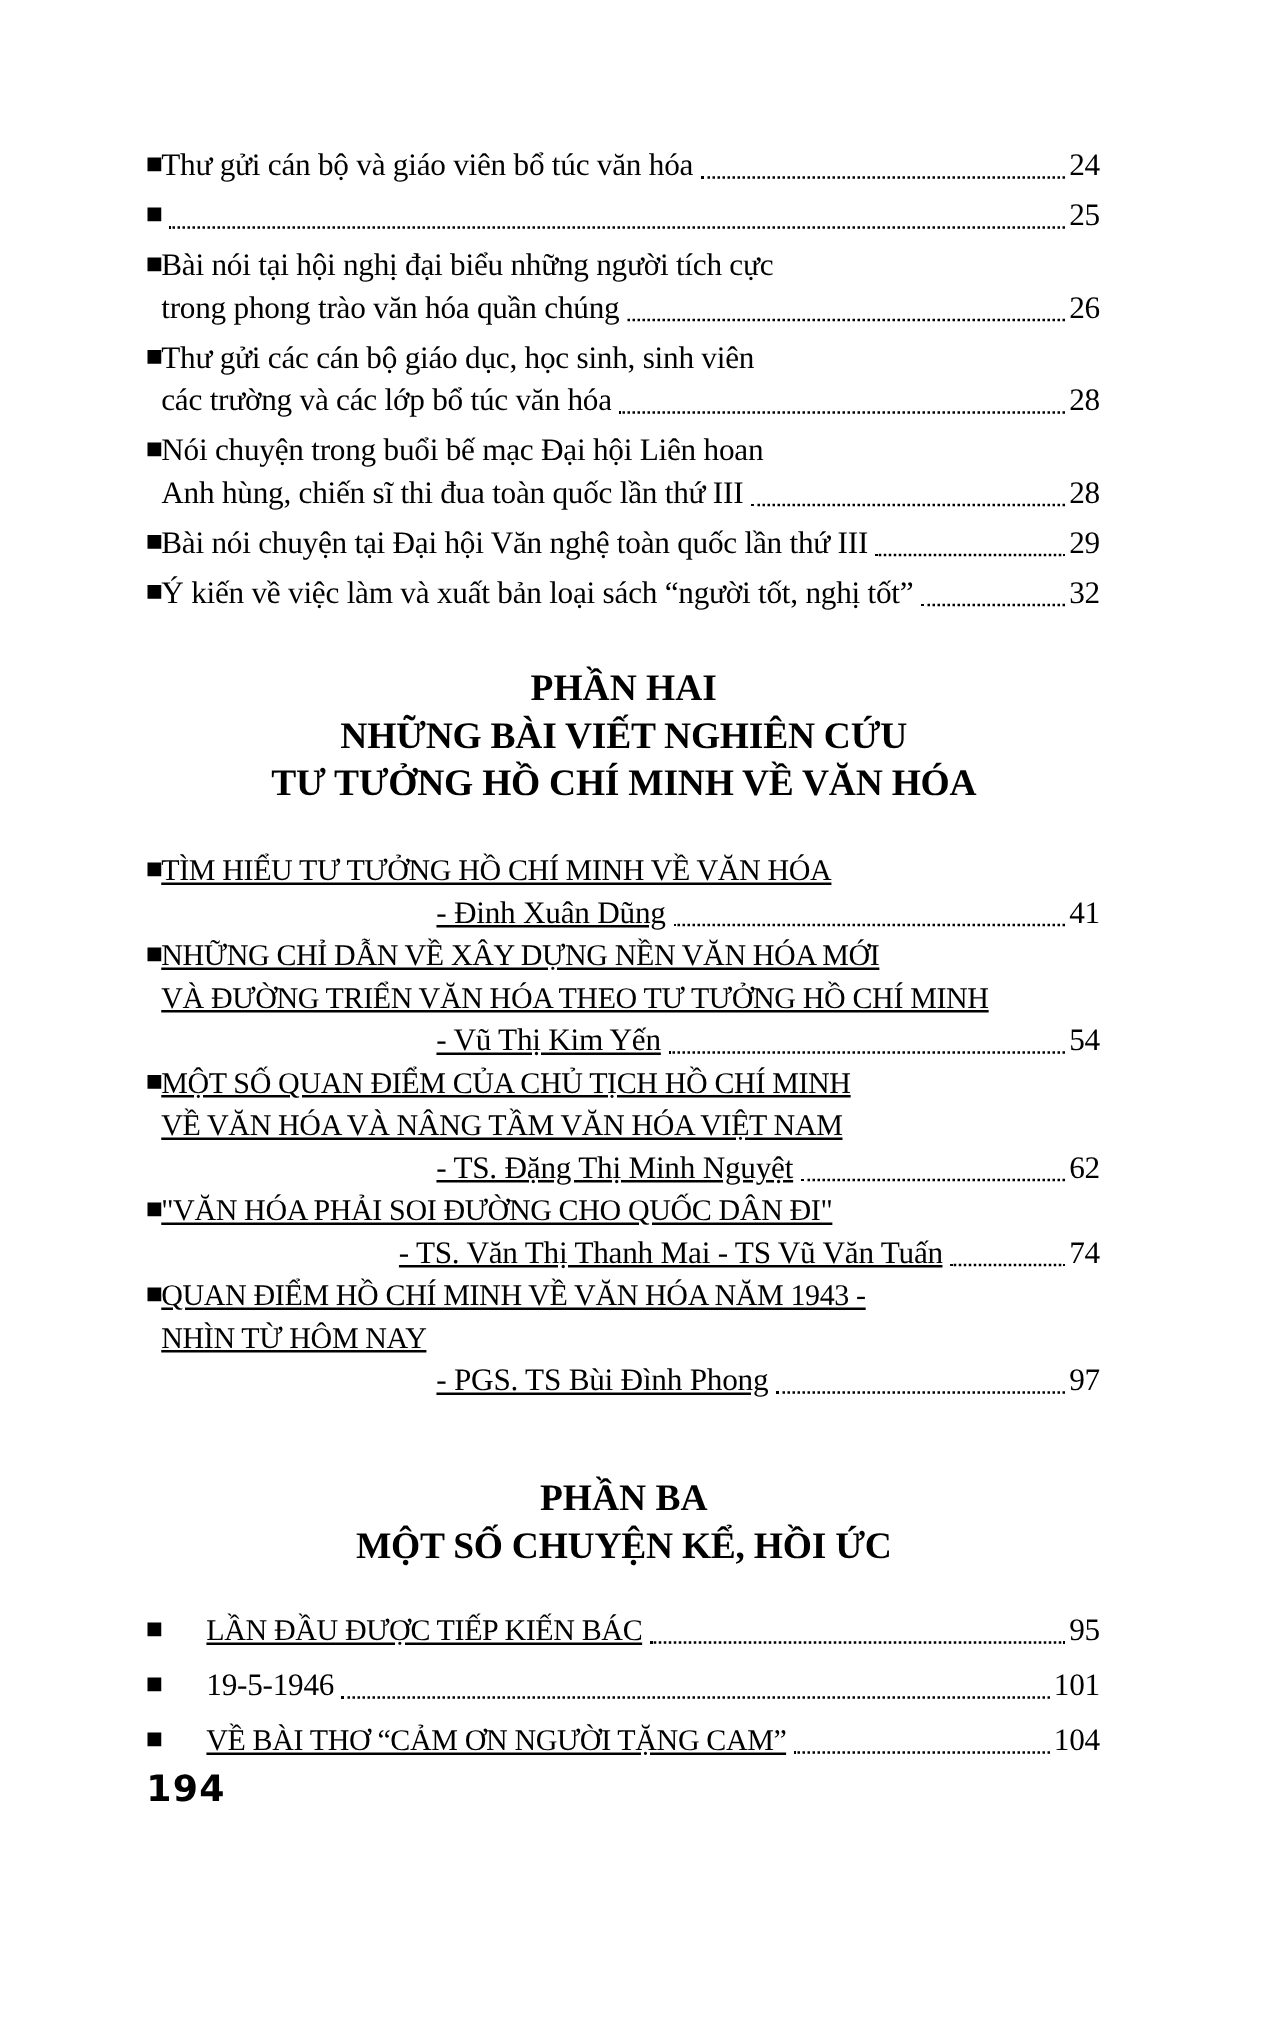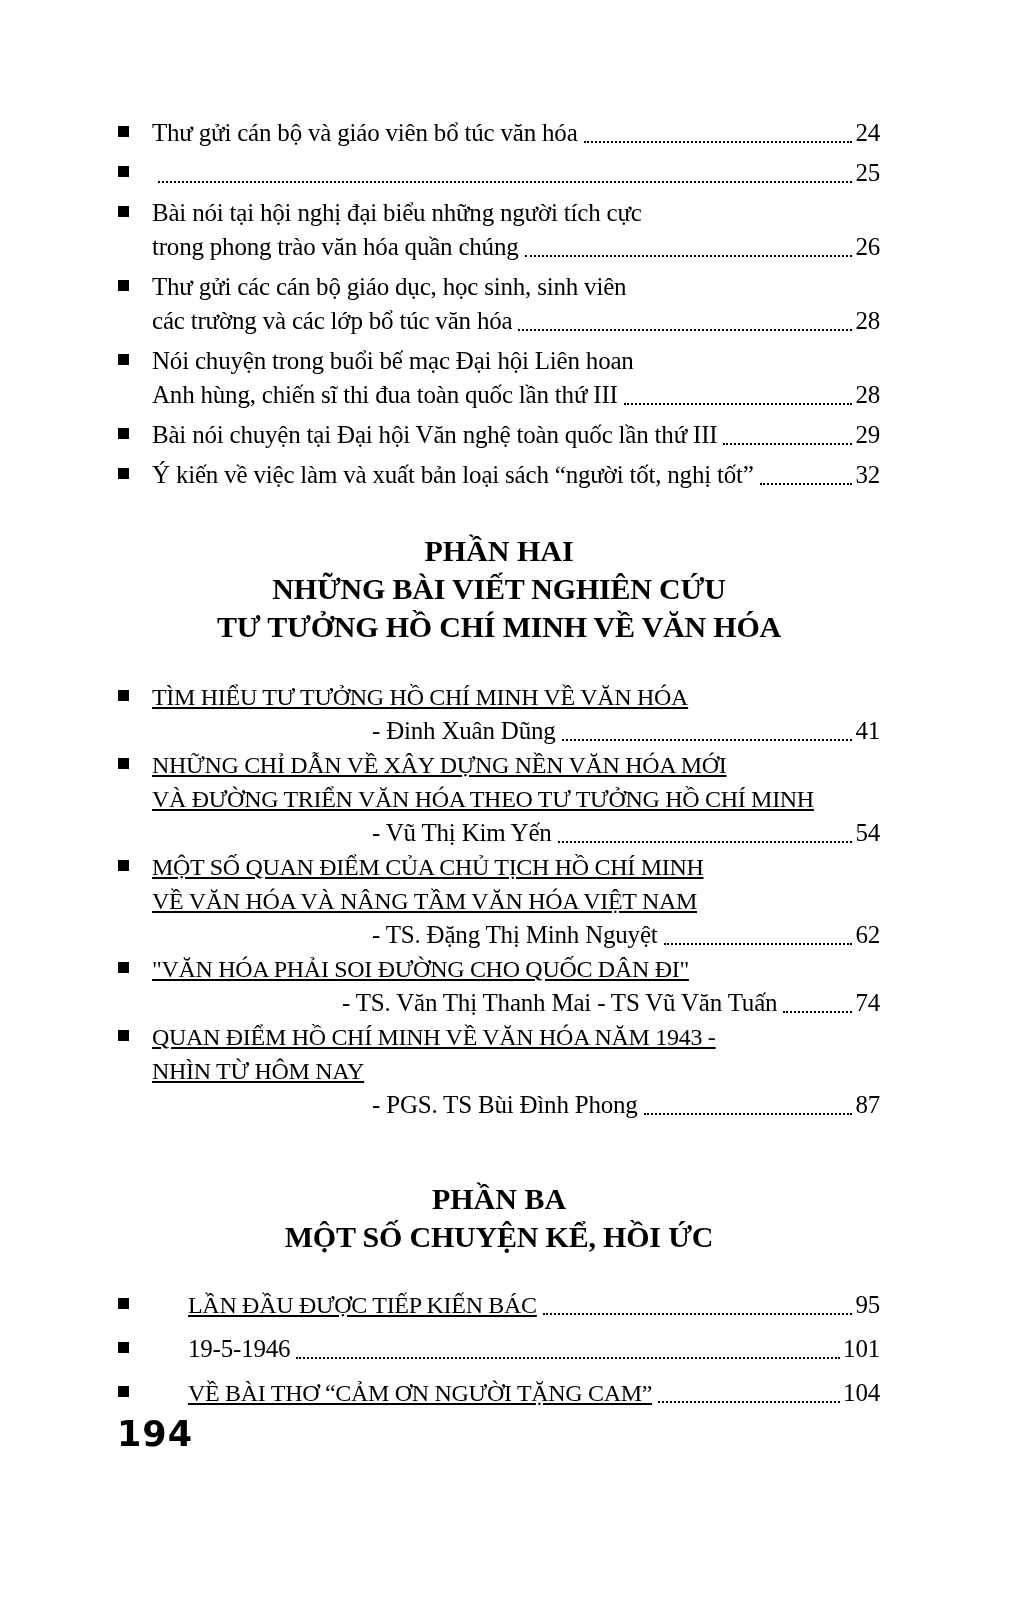--- a/index.html
+++ b/index.html
@@ -14,50 +14,50 @@
 
   .item { display: flex; }
   .sec1 .item { margin-bottom: 6px; }
   .sec2 .item { margin-bottom: 0; }
   .sec3 .item { margin-bottom: 10px; gap: 36px; }
 
   .bullet {
     flex: 0 0 auto; width: 11px; height: 11px;
     background: #000; margin-top: 10px;
   }
-  .body { flex: 1 1 auto; margin-left: 23px; min-width: 0; }
+  .body { flex: 1 1 auto; min-width: 0; }
 
   .line, .row { font-size: 25px; line-height: 34px; letter-spacing: -0.2px; }
   .caps { font-size: 24px; letter-spacing: -0.3px; text-decoration: underline; }
 
   .row { display: flex; align-items: flex-end; overflow: hidden; }
   .t { white-space: nowrap; flex: 0 1 auto; overflow: hidden; }
   .leader {
     flex: 1 1 auto; min-width: 4px;
     border-bottom: 2px dotted #000;
     margin: 0 3px 7px 6px;
   }
   .pg { flex: 0 0 auto; font-size: 25px; line-height: 34px; }
 
   .author-row { margin-left: 220px; }
   .author-row.long { margin-left: 190px; }
-  .author { letter-spacing: -0.2px; }
+  .author { letter-spacing: -0.2px; text-decoration: underline; }
 
   .part-heading { text-align: center; font-weight: bold; }
   .part-name { font-size: 30px; line-height: 38px; }
   .part-title { font-size: 30px; line-height: 38px; letter-spacing: -0.2px; }
   .heading-2 { margin-top: 40px; }
   .heading-3 { margin-top: 58px; }
   .sec2 { margin-top: 34px; }
   .sec3 { margin-top: 32px; }
 
   .footer-page {
     position: absolute; left: 117px; top: 1414px;
     font-family: "DejaVu Sans", sans-serif;
-    font-weight: bold; font-size: 35px; letter-spacing: 1px;
+    font-weight: bold; font-size: 29px; letter-spacing: 1px;
   }
 </style>
 </head>
 <body>
 
 <div class="content">
 
   <div class="sec sec1">
 
     <div class="item">
@@ -200,21 +200,21 @@
     </div>
 
     <div class="item">
       <span class="bullet"></span>
       <div class="body">
         <div class="line caps">QUAN ĐIỂM HỒ CHÍ MINH VỀ VĂN HÓA NĂM 1943 -</div>
         <div class="line caps">NHÌN TỪ HÔM NAY</div>
         <div class="row author-row">
           <span class="t author">- PGS. TS Bùi Đình Phong</span>
           <span class="leader"></span>
-          <span class="pg">87</span>
+          <span class="pg">97</span>
         </div>
       </div>
     </div>
 
   </div>
 
   <div class="part-heading heading-3">
     <div class="part-name">PHẦN BA</div>
     <div class="part-title">MỘT SỐ CHUYỆN KỂ, HỒI ỨC</div>
   </div>

